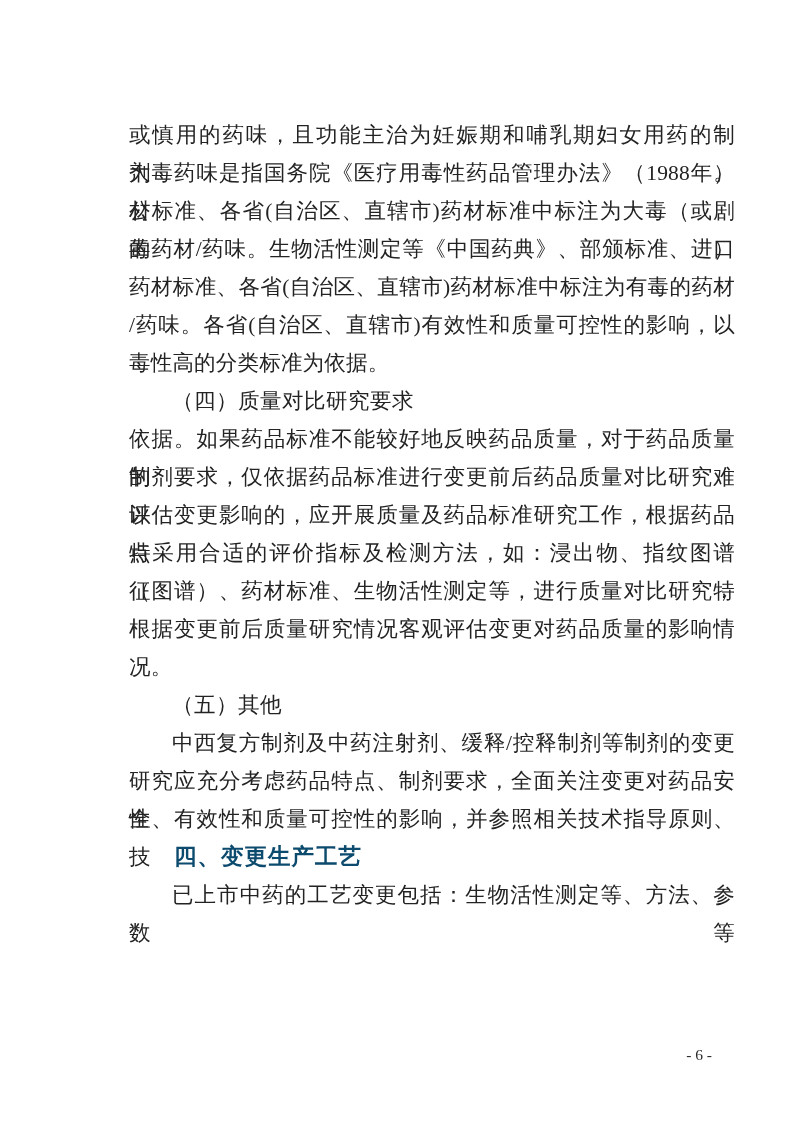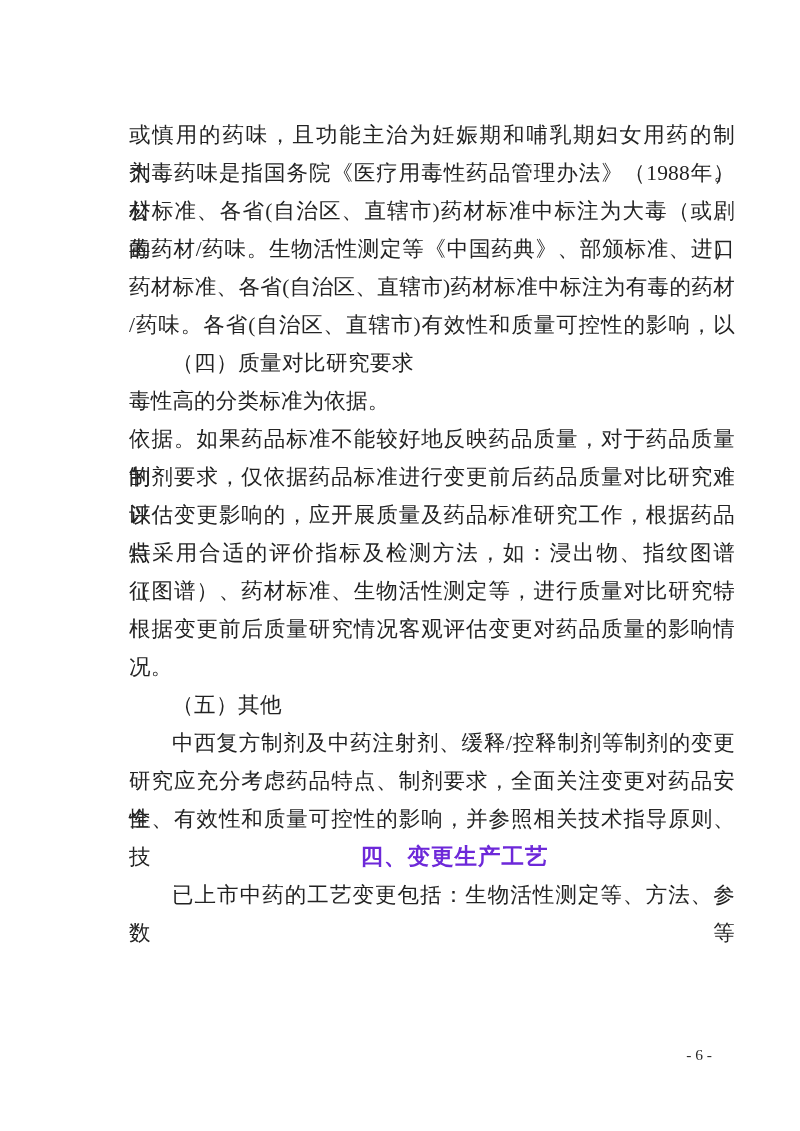--- a/index.html
+++ b/index.html
@@ -40,23 +40,22 @@
   .ind {
     text-indent: 2em;
   }
   .sub-heading {
     letter-spacing: 0.5px;
   }
   .bold-heading {
     font-family: "Liberation Sans", "DejaVu Sans", sans-serif;
     font-weight: 700;
     font-size: 22.5px;
-    color: #6d28d9;
+    color: #0c4a6e;
     letter-spacing: 1px;
-    text-align: center;
   }
   .footer {
     position: absolute;
     top: 1046px;
     left: 0;
     width: 712px;
     text-align: right;
     font-size: 15.5px;
     color: #2a2a2a;
     font-family: "Liberation Serif", "DejaVu Serif", serif;
@@ -66,22 +65,22 @@
 <body>
 
 <div class="page">
   <div class="text-block">
     <div class="ln j">或慎用的药味，且功能主治为妊娠期和哺乳期妇女用药的制剂。</div>
     <div class="ln j">大毒药味是指国务院《医疗用毒性药品管理办法》（1988年）公</div>
     <div class="ln j">材标准、各省(自治区、直辖市)药材标准中标注为大毒（或剧毒）</div>
     <div class="ln j">的药材/药味。生物活性测定等《中国药典》、部颁标准、进口</div>
     <div class="ln j">药材标准、各省(自治区、直辖市)药材标准中标注为有毒的药材</div>
     <div class="ln j">/药味。各省(自治区、直辖市)有效性和质量可控性的影响，以</div>
+    <div class="ln">毒性高的分类标准为依据。</div>
     <div class="ln ind sub-heading">（四）质量对比研究要求</div>
-    <div class="ln">毒性高的分类标准为依据。</div>
     <div class="ln j">依据。如果药品标准不能较好地反映药品质量，对于药品质量的</div>
     <div class="ln j">制剂要求，仅依据药品标准进行变更前后药品质量对比研究难以</div>
     <div class="ln j">评估变更影响的，应开展质量及药品标准研究工作，根据药品特</div>
     <div class="ln j">点采用合适的评价指标及检测方法，如：浸出物、指纹图谱（特</div>
     <div class="ln j">征图谱）、药材标准、生物活性测定等，进行质量对比研究，</div>
     <div class="ln j">根据变更前后质量研究情况客观评估变更对药品质量的影响情</div>
     <div class="ln">况。</div>
     <div class="ln ind sub-heading">（五）其他</div>
     <div class="ln ind j">中西复方制剂及中药注射剂、缓释/控释制剂等制剂的变更</div>
     <div class="ln j">研究应充分考虑药品特点、制剂要求，全面关注变更对药品安全</div>

